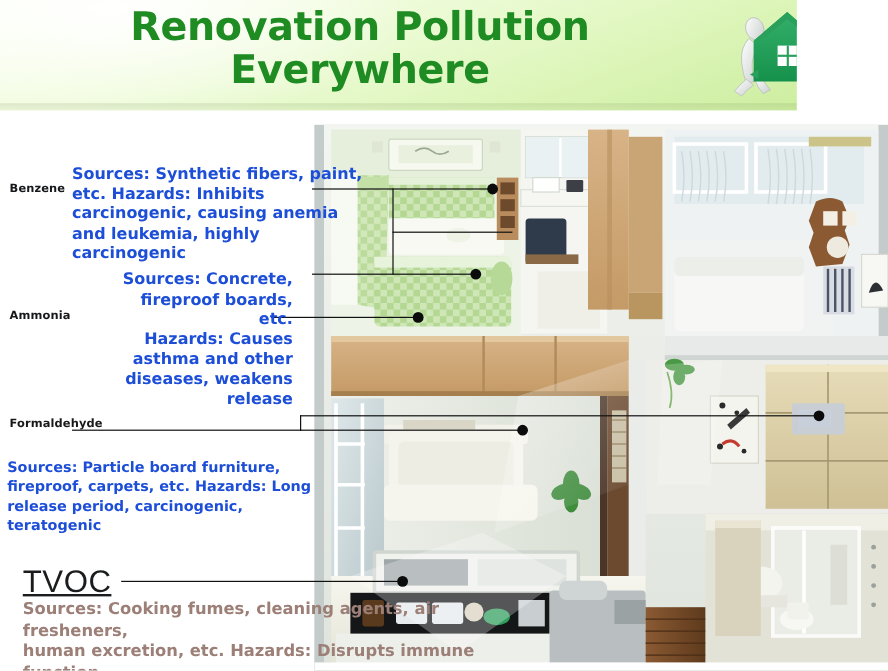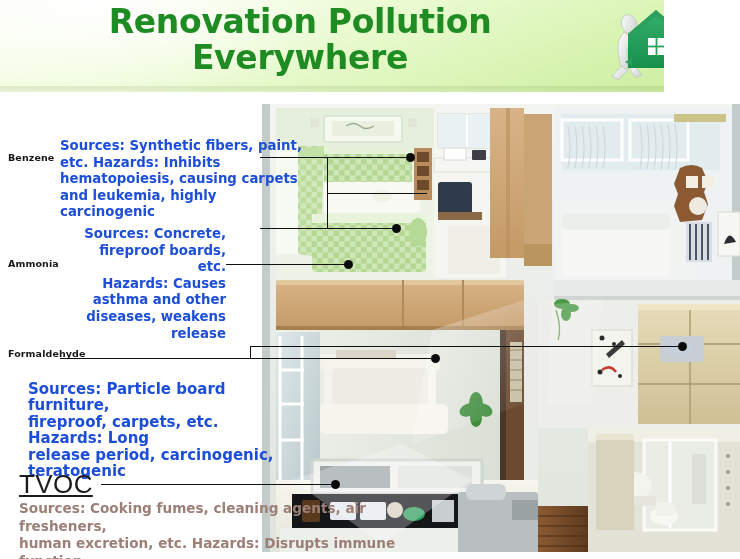--- a/index.html
+++ b/index.html
@@ -389,37 +389,37 @@
   <div class="dot" style="left:678px;top:342px;"></div>
   <div class="dot" style="left:431px;top:354px;"></div>
 
   <div class="ln lnh" style="left:101px;top:484px;width:236px;"></div>
   <div class="dot" style="left:331px;top:480px;"></div>
 
   <div class="tag" style="left:8px;top:152px;">Benzene</div>
   <div class="body" style="left:60px;top:138px;width:244px;">
     <div>Sources: Synthetic fibers, paint,</div>
     <div>etc. Hazards: Inhibits</div>
-    <div>hematopoiesis, causing carpets</div>
+    <div>carcinogenic, causing anemia</div>
     <div>and leukemia, highly</div>
     <div>carcinogenic</div>
   </div>
 
   <div class="tag" style="left:8px;top:258px;text-align:right;">Ammonia</div>
-  <div class="body r" style="left:70px;top:226px;width:156px;">
+  <div class="body r" style="left:88px;top:226px;width:156px;">
     <div>Sources: Concrete,</div>
     <div>fireproof boards, etc.</div>
     <div>Hazards: Causes</div>
     <div>asthma and other</div>
     <div>diseases, weakens</div>
     <div>release</div>
   </div>
 
   <div class="tag" style="left:8px;top:348px;">Formaldehyde</div>
-  <div class="body" style="left:28px;top:381px;width:270px;font-size:15px;line-height:16.4px;">
+  <div class="body" style="left:6px;top:381px;width:270px;font-size:12px;line-height:16.4px;">
     <div>Sources: Particle board furniture,</div>
     <div>fireproof, carpets, etc. Hazards: Long</div>
     <div>release period, carcinogenic, teratogenic</div>
   </div>
 
   <div id="tvoc-title" style="left:19px;top:469px;">TVOC</div>
   <div id="tvoc-body" style="left:19px;top:500px;width:430px;">
     <div>Sources: Cooking fumes, cleaning agents, air fresheners,</div>
     <div>human excretion, etc. Hazards: Disrupts immune function,</div>
 

